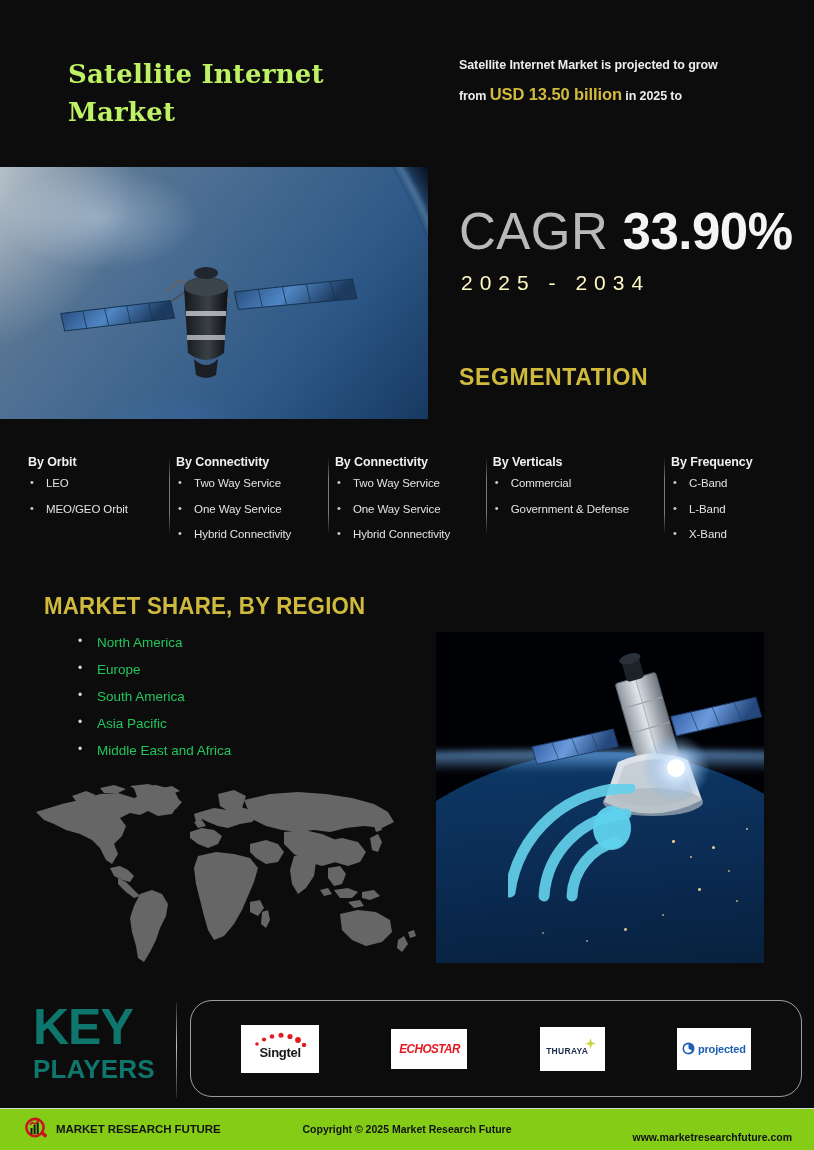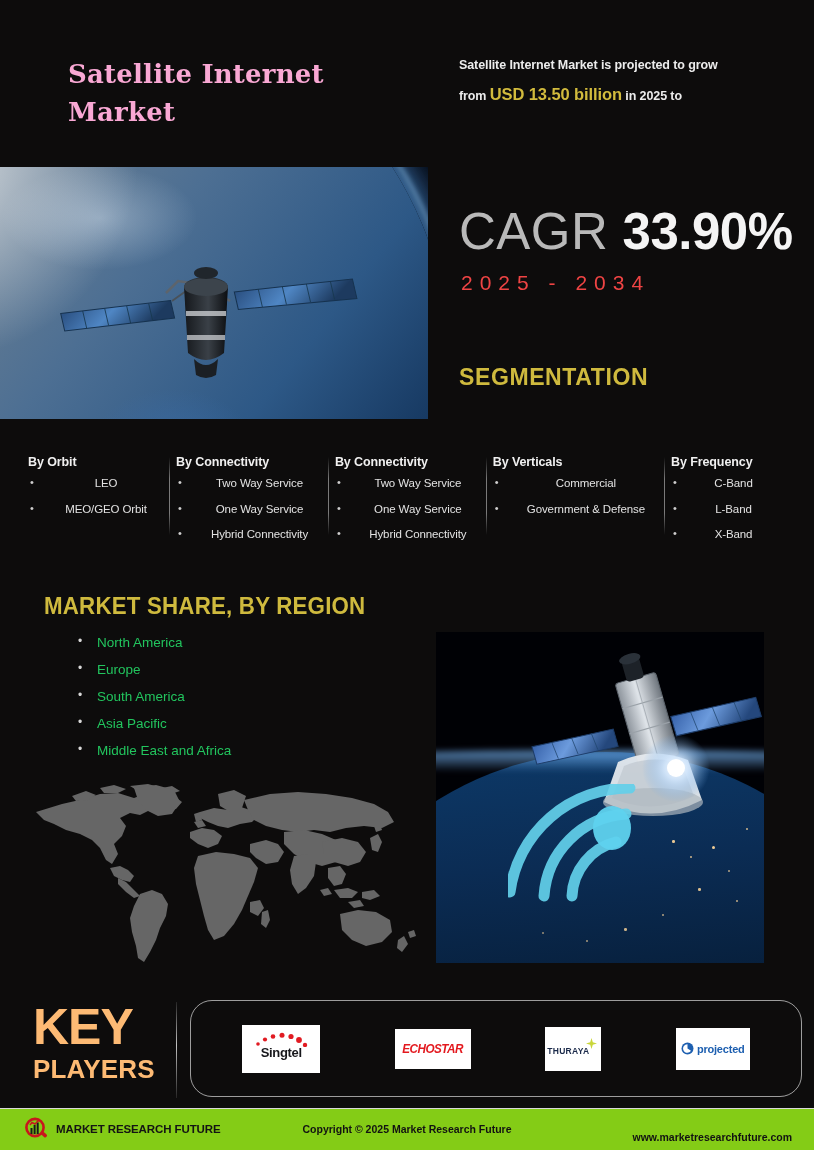--- a/index.html
+++ b/index.html
@@ -16,21 +16,21 @@
     background:#0d0c0c;
     overflow:hidden;
     margin:0 auto;
   }
 
   
   .hdr-title {
     position:absolute; left:68px; top:56px; width:340px;
     font-family:"DejaVu Serif", serif;
     font-weight:700; font-size:26px; line-height:1.45;
-    color:#f9a8d4; letter-spacing:.2px;
+    color:#bef264; letter-spacing:.2px;
   }
   .hdr-right {
     position:absolute; left:459px; top:59px; width:310px;
   }
   .hdr-line {
     font-size:12.5px; font-weight:700; color:#ececec;
     line-height:1; margin-bottom:14px; white-space:nowrap;
     letter-spacing:-.1px;
   }
   .hdr-line.l2, .hdr-line.l3 { margin-bottom:13px; }
@@ -74,21 +74,21 @@
 
   
   .cagr {
     position:absolute; left:459px; top:206px;
     font-size:51px; line-height:1; white-space:nowrap;
   }
   .cagr .w { color:#b9b9b9; font-weight:400; letter-spacing:.5px; }
   .cagr .n { color:#f4f4f4; font-weight:700; letter-spacing:-.5px; }
   .years {
     position:absolute; left:461px; top:271px;
-    font-size:21px; font-weight:400; color:#ef4444;
+    font-size:21px; font-weight:400; color:#fef9c3;
     letter-spacing:7px; white-space:nowrap;
   }
 
   
   .seg-title {
     position:absolute; left:459px; top:363px;
     font-size:24px; font-weight:700; color:#cfba3e;
     letter-spacing:.6px; white-space:nowrap;
     transform:scaleX(.96); transform-origin:left center;
   }
@@ -107,21 +107,21 @@
     position:absolute; right:6px; top:2px; width:1px; height:78px;
     background:linear-gradient(to bottom, rgba(255,255,255,0) 0%, rgba(255,255,255,.45) 28%, rgba(255,255,255,.45) 72%, rgba(255,255,255,0) 100%);
   }
   .seg-h {
     font-size:12.5px; font-weight:700; color:#f0f0f0;
     margin-bottom:9px; letter-spacing:-.1px; white-space:nowrap;
   }
   .seg-li {
     font-size:11.5px; color:#e2e2e2; line-height:1;
     margin-bottom:14px; padding-left:18px; position:relative;
-    white-space:nowrap; letter-spacing:-.1px;text-align:center;
+    white-space:nowrap; letter-spacing:-.1px;
   }
   .seg-li::before {
     content:"•"; position:absolute; left:2px; top:-1px;
     color:#cfcfcf; font-size:11px;
   }
 
   
   .ms-title {
     position:absolute; left:44px; top:593px;
     font-size:23px; font-weight:700; color:#cfba3e;
@@ -159,21 +159,21 @@
     background:linear-gradient(to bottom, rgba(120,185,250,.75), rgba(60,130,210,0));
     filter:blur(3px);
   }
   .img2 .citylight { position:absolute; background:#ffd79a; border-radius:50%; }
   .img2 .sat2 { position:absolute; left:90px; top:18px; width:250px; height:200px; }
   .img2 .wifi { position:absolute; left:72px; top:152px; width:140px; height:120px; }
 
   
   .kp-title {
     position:absolute; left:33px; top:1003px; width:130px;
-    color:#fdba74; line-height:.96;
+    color:#0f766e; line-height:.96;
   }
   .kp-title .k1 { font-size:50px; font-weight:700; letter-spacing:-1px; display:block; }
   .kp-title .k2 { font-size:26px; font-weight:700; letter-spacing:.2px; display:block; margin-top:6px; }
   .kp-vdiv {
     position:absolute; left:176px; top:1002px; width:1px; height:96px;
     background:linear-gradient(to bottom, rgba(255,255,255,.10), rgba(255,255,255,.75) 45%, rgba(255,255,255,.10));
   }
   .kp-box {
     position:absolute; left:190px; top:1000px; width:612px; height:97px;
     border:1px solid rgba(220,220,220,.70);
@@ -181,21 +181,21 @@
     display:flex; align-items:center; justify-content:space-around;
     padding:0 14px;
   }
   .logo-card {
     background:#fff; display:flex; align-items:center; justify-content:center;
     flex-direction:column; overflow:hidden;
   }
   .lc-singtel { width:78px; height:48px; }
   .lc-freedom { width:150px; height:50px; }
   .lc-echo    { width:76px; height:40px; }
-  .lc-thur    { width:56px; height:44px; }
+  .lc-thur    { width:65px; height:44px; }
   .lc-eutel   { width:74px; height:42px; }
 
   .singtel-wrap { position:relative; width:70px; height:40px; }
   .singtel-dots { position:absolute; left:8px; top:2px; width:54px; height:16px; }
   .singtel-txt {
     position:absolute; left:0; top:16px; width:70px; text-align:center;
     font-size:13px; font-weight:700; color:#17171b; letter-spacing:-.3px;
     font-family:"Liberation Sans", sans-serif;
   }
 

